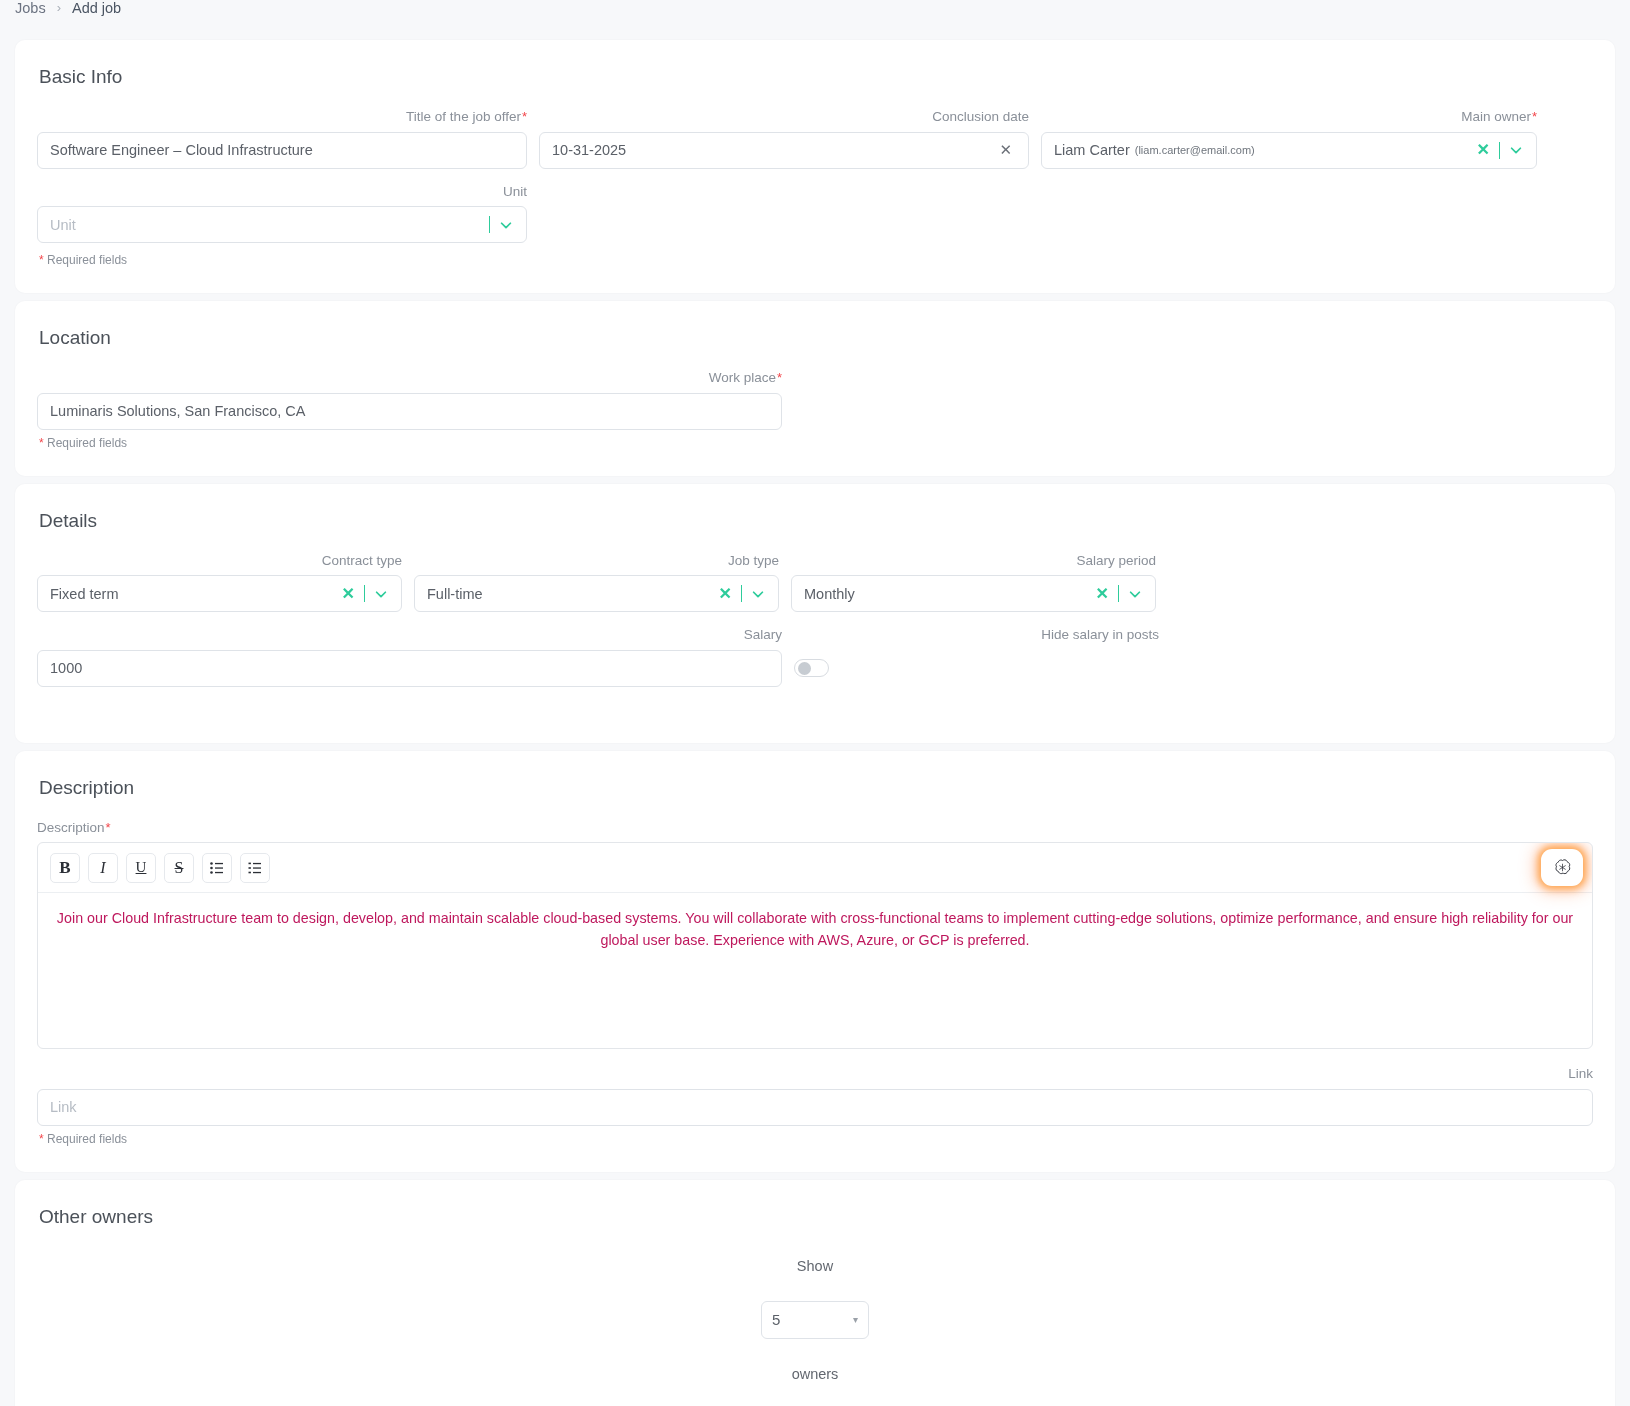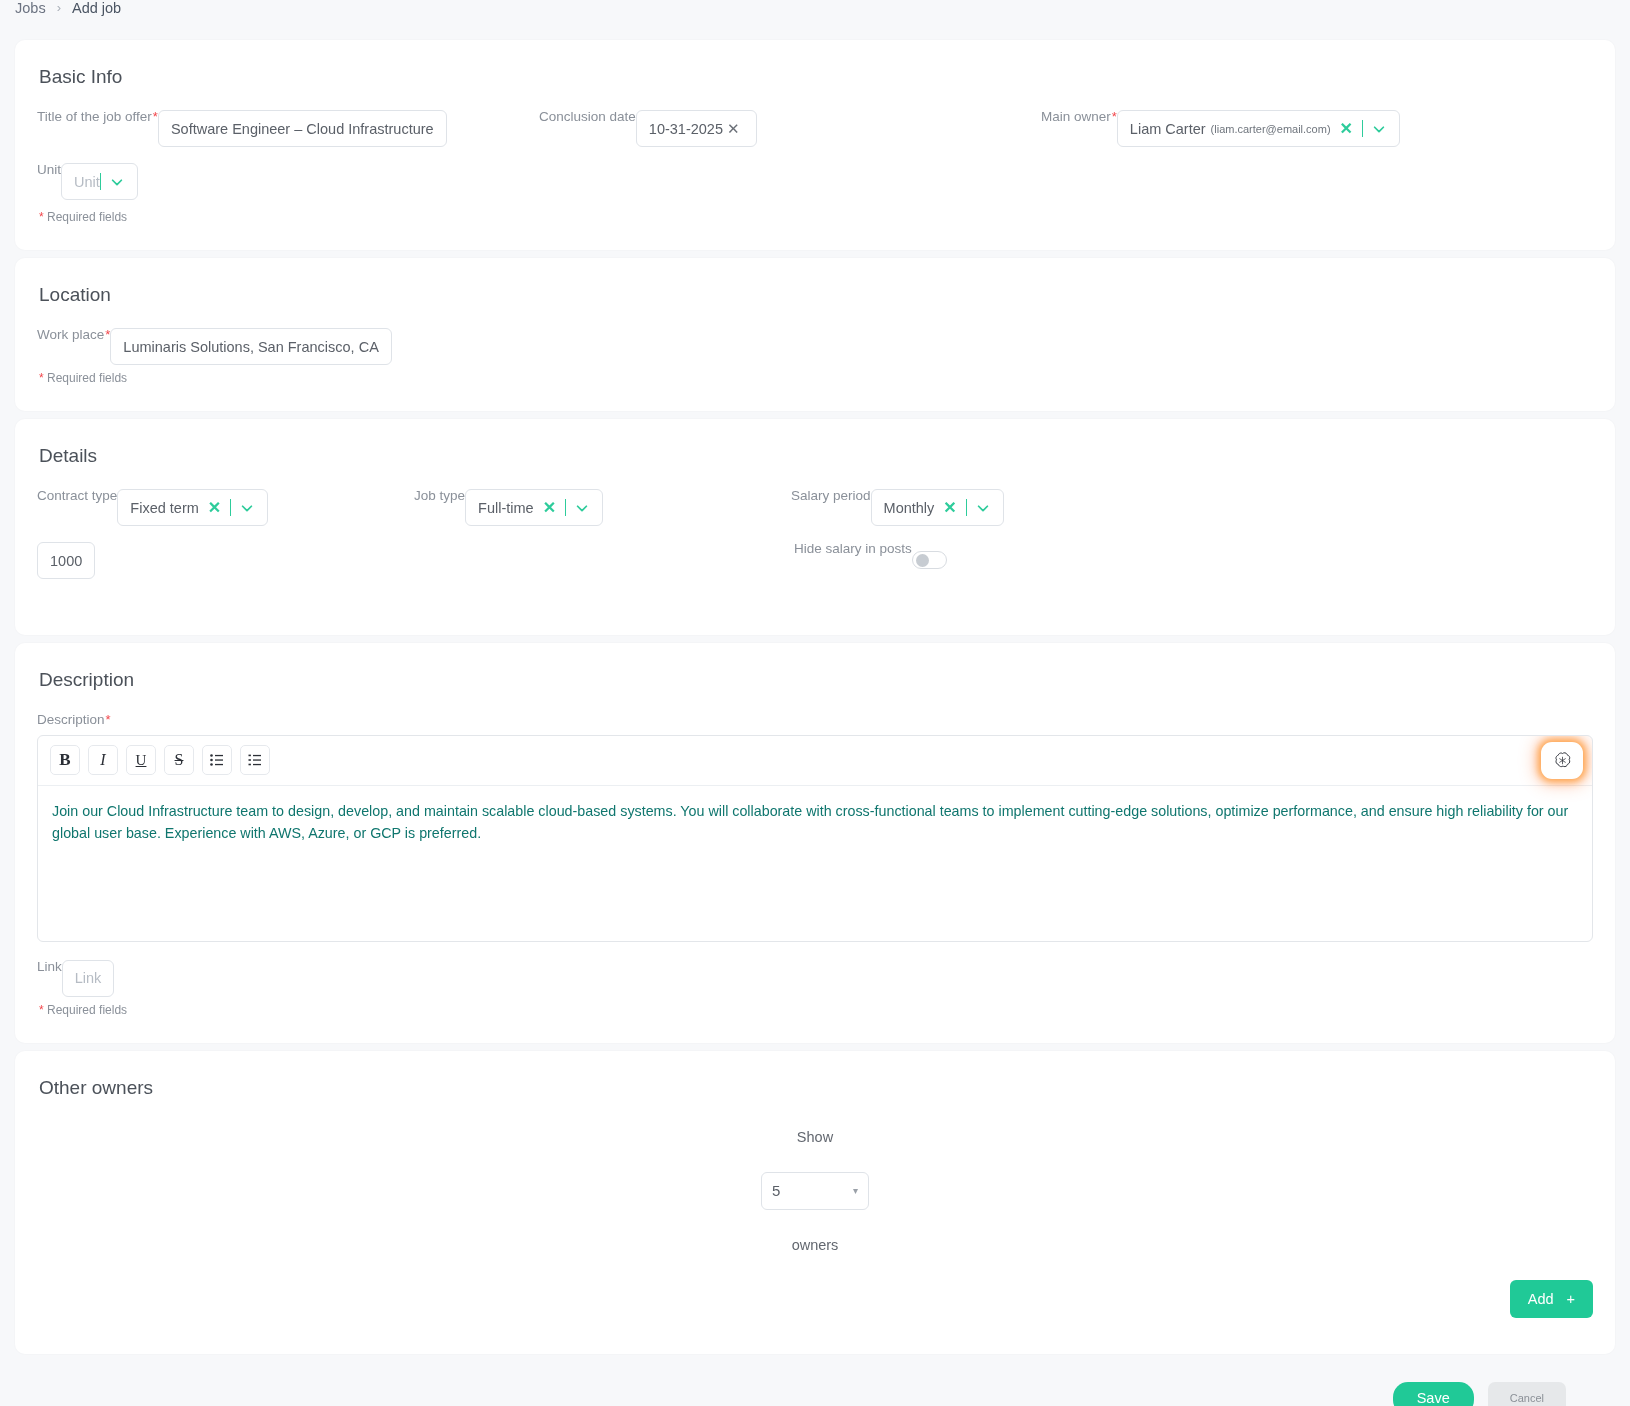--- a/index.html
+++ b/index.html
@@ -35,21 +35,21 @@
   }
   .card + .card { margin-top: 8px; }
   .section-title {
     font-size: 19px;
     color: #4b5159;
     margin: 0 0 22px 2px;
     font-weight: 400;
   }
 
   .row { display: flex; gap: 12px; flex-wrap: wrap; }
-  .field { display: flex; flex-direction: row; margin-bottom: 16px; text-align: right; }
+  .field { display: flex; flex-direction: column; margin-bottom: 16px; text-align: right; }
   .flabel {
     font-size: 13.5px;
     color: #8a9099;
     margin-bottom: 8px;
     line-height: 1;
   }
   .req { color: #f2464b; font-size: 13px; margin-left: 1px; }
 
   .input {
     height: 37px;
@@ -143,21 +143,22 @@
     box-shadow: 0 0 0 3px #ffffff,
                 0 0 7px 6px rgba(255,150,40,0.75),
                 0 0 16px 9px rgba(255,110,40,0.35);
     position: relative;
   }
   .editor-body {
     min-height: 155px;
     padding: 14px 14px 14px 14px;
     font-size: 14.3px;
     line-height: 1.55;
-    color: #0f766e;
+    color: #be185d;
+    text-align: center;
   }
 
   
   .show-row { display: flex; align-items: center; gap: 27px; flex-direction: column; }
   .show-lbl { font-size: 14.5px; color: #62676f; }
   .mini-select {
     width: 108px; height: 38px;
     border: 1px solid #dfe3e8; border-radius: 6px;
     display: flex; align-items: center;
     padding: 0 10px;
@@ -336,20 +337,21 @@
                   <path d="M3 6l5 5 5-5" fill="none" stroke="#2ecc9b" stroke-width="2" stroke-linecap="round" stroke-linejoin="round"></path>
                 </svg>
             </span>
           </span>
         </div>
       </div>
     </div>
 
     <div class="row">
       <div class="field" style="width:745px;margin-bottom:0">
+        <div class="flabel">Salary</div>
         <div class="input">
           <span class="val">1000</span>
         </div>
       </div>
       <div class="field" style="width:365px;margin-bottom:0">
         <div class="flabel">Hide salary in posts</div>
         <div class="toggle">
           <span class="knob"></span>
         </div>
       </div>

